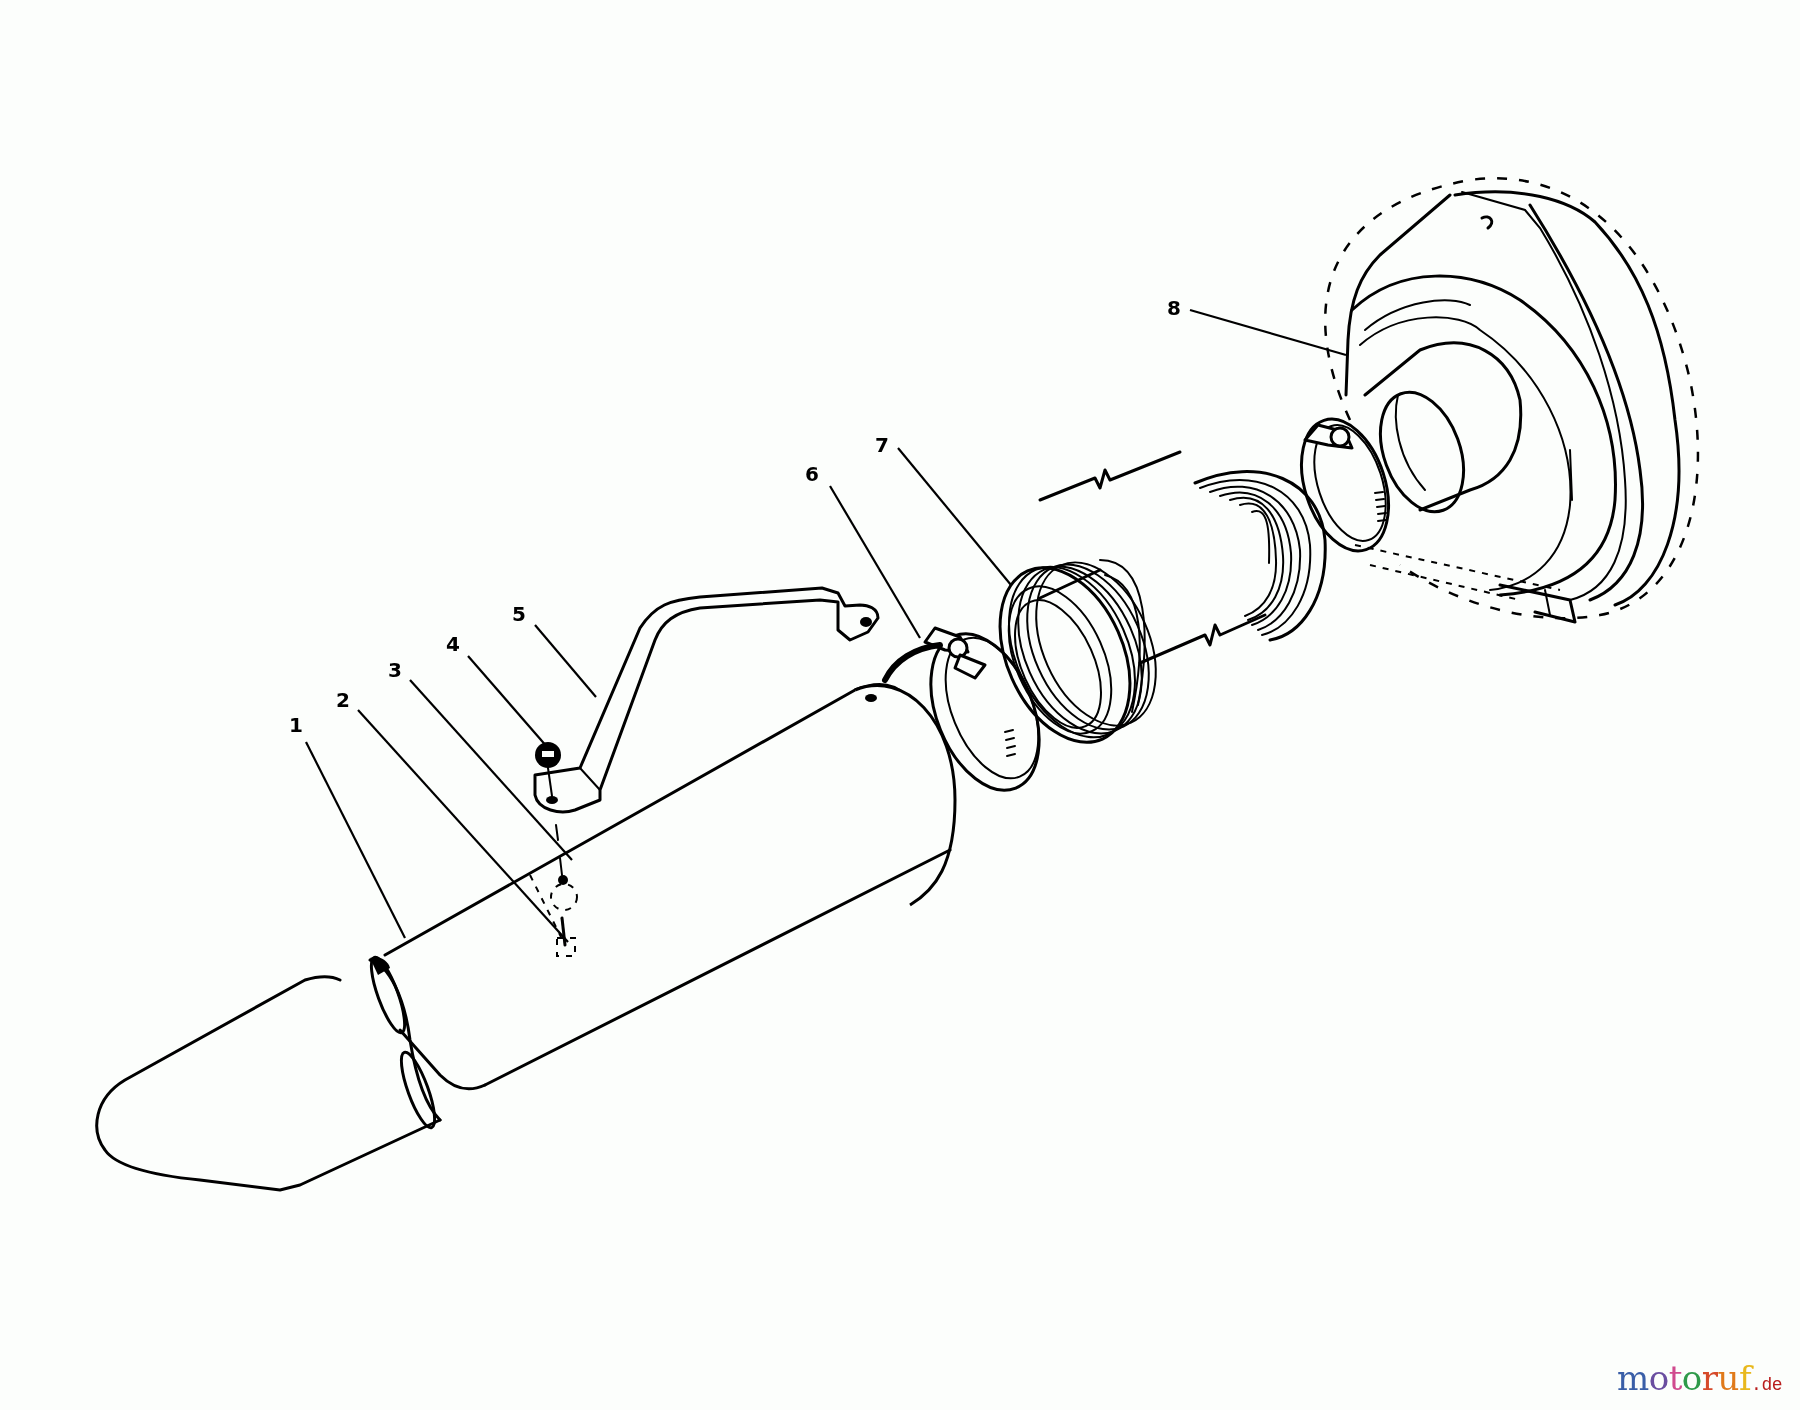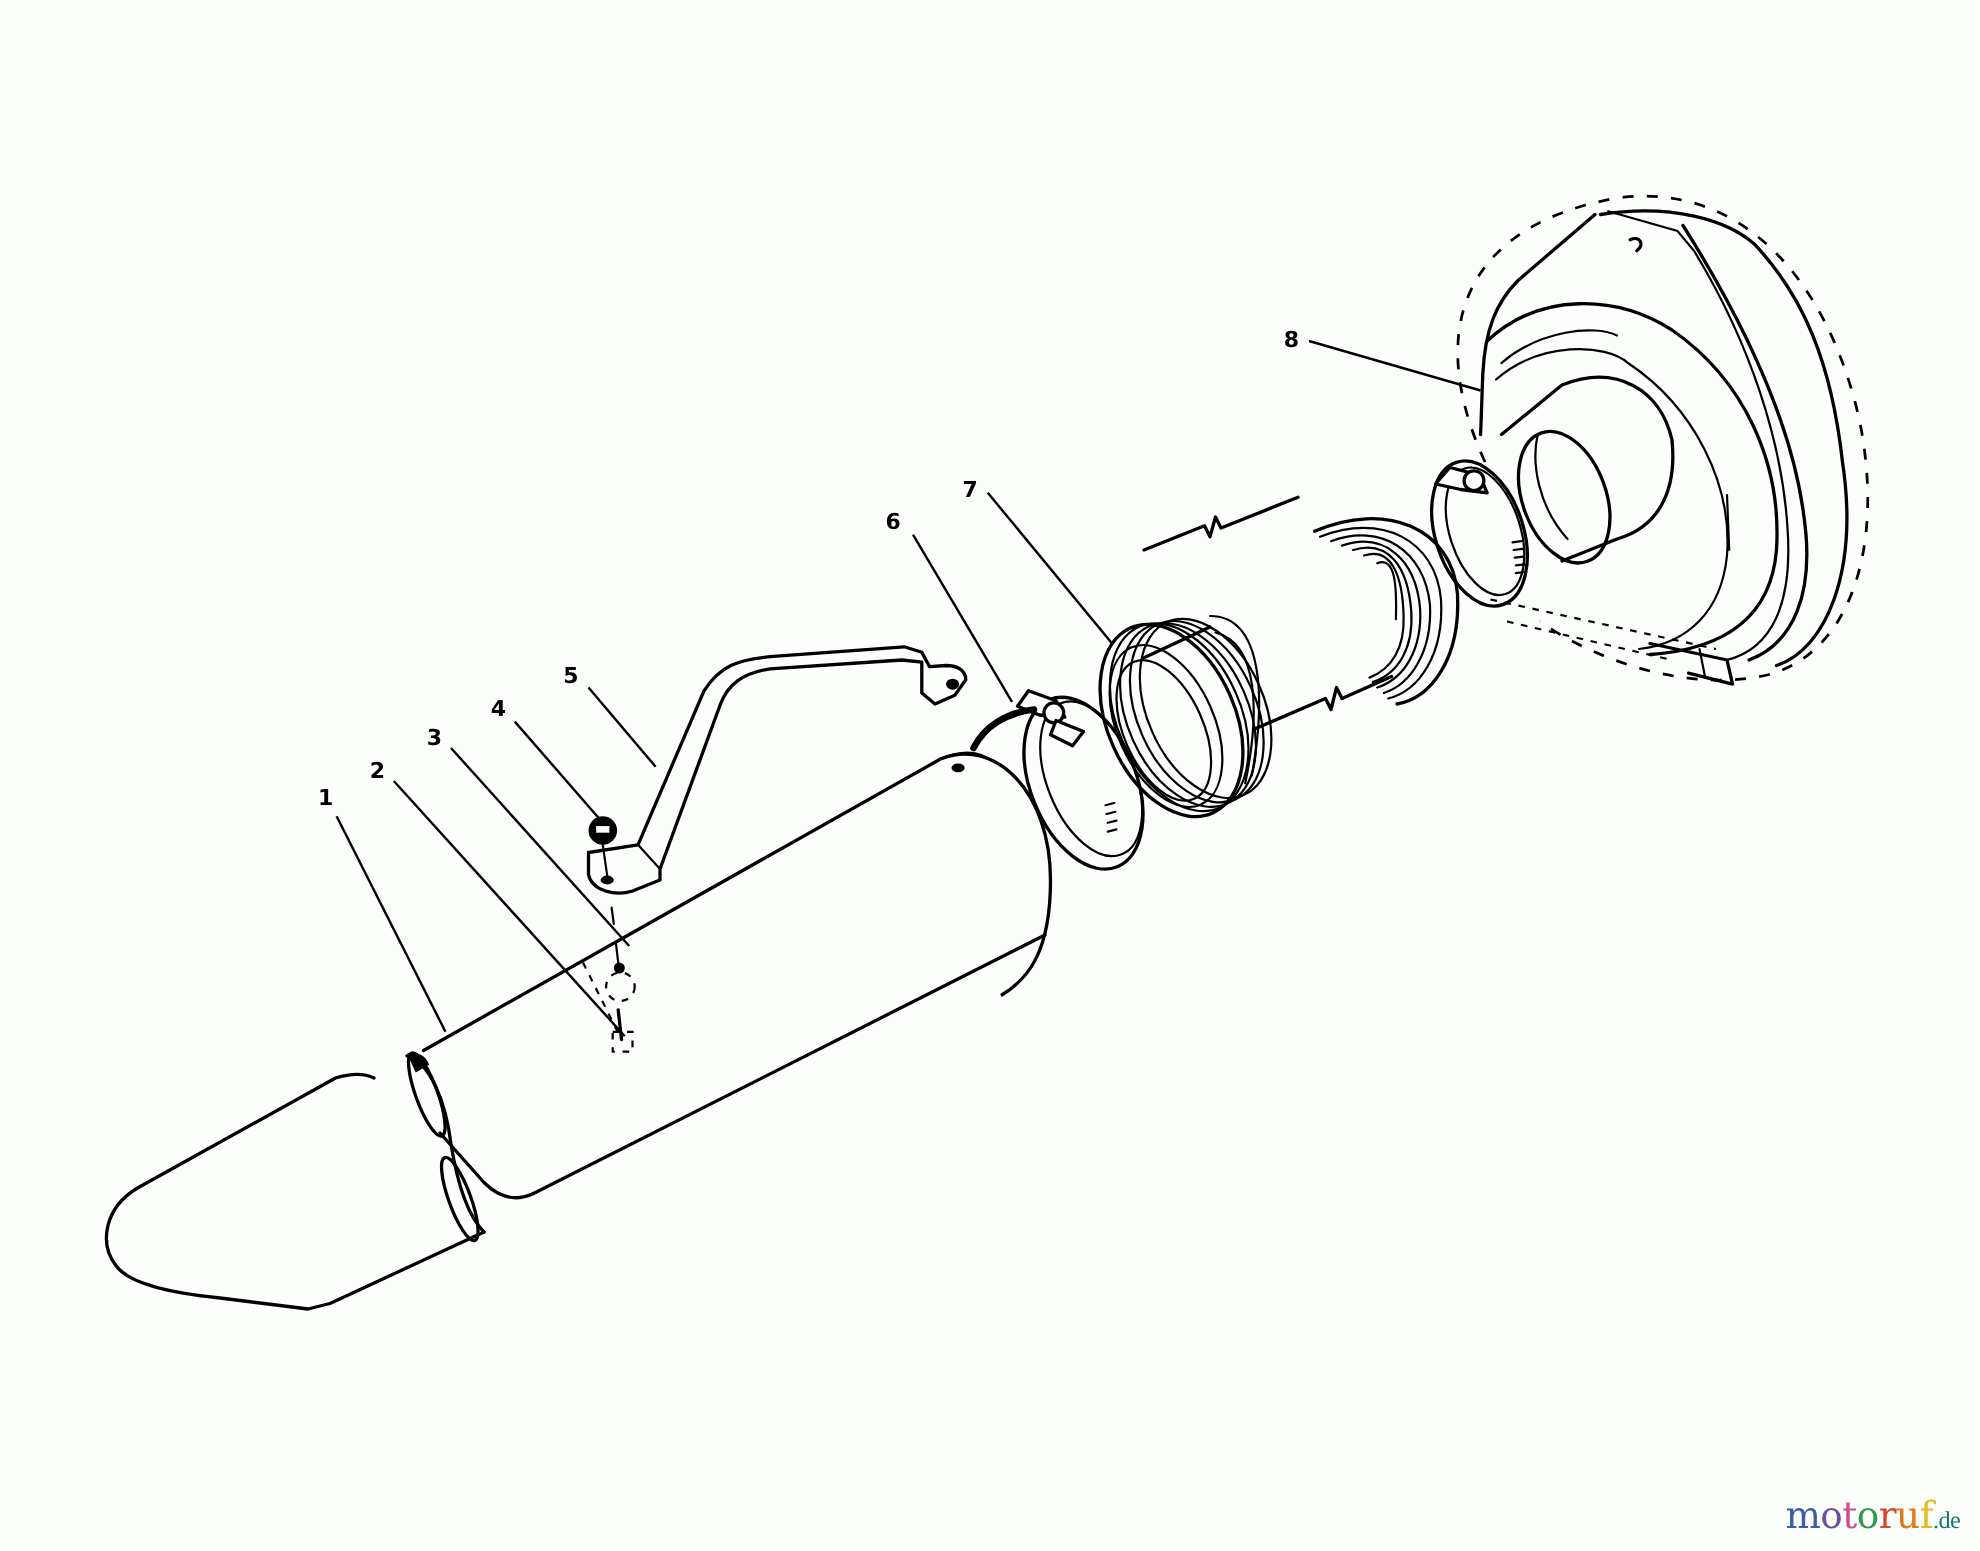--- a/index.html
+++ b/index.html
@@ -7,21 +7,21 @@
     #diagram { position: absolute; left: 0; top: 0; width: 1800px; height: 1410px; }
     .ln { fill: none; stroke: #000; stroke-width: 3; stroke-linecap: round; stroke-linejoin: round; }
     .thin { fill: none; stroke: #000; stroke-width: 2; stroke-linecap: round; }
     .dash { fill: none; stroke: #000; stroke-width: 2.5; stroke-dasharray: 10 12; }
     .dashf { fill: none; stroke: #000; stroke-width: 2; stroke-dasharray: 6 7; }
     .fillw { fill: #fcfefc; stroke: #000; stroke-width: 3; stroke-linejoin: round; }
     .blk { fill: #000; }
     .label { font-family: "DejaVu Sans", sans-serif; font-weight: bold; font-size: 20px; fill: #000; }
     .leader { stroke: #000; stroke-width: 2.2; fill: none; }
     #watermark { position: absolute; right: 18px; bottom: 12px; font-family: "DejaVu Serif", serif; font-size: 34px; letter-spacing: -0.5px; }
-    #watermark .tld { font-family: Liberation Serif, serif; font-size: 22px; color: #0f766e; }
+    #watermark .tld { font-family: Liberation Mono, monospace; font-size: 18px; color: #b91c1c; }
   </style>
 </head>
 <body>
 
 <svg id="diagram" viewBox="0 0 1800 1410" xmlns="http://www.w3.org/2000/svg">
 
   <g>
 
     <path class="dash" d="M1350 420 C1295 300 1330 205 1470 180 C1580 165 1660 250 1690 380 C1715 500 1680 600 1600 615 C1530 628 1450 600 1400 565"></path>
 

